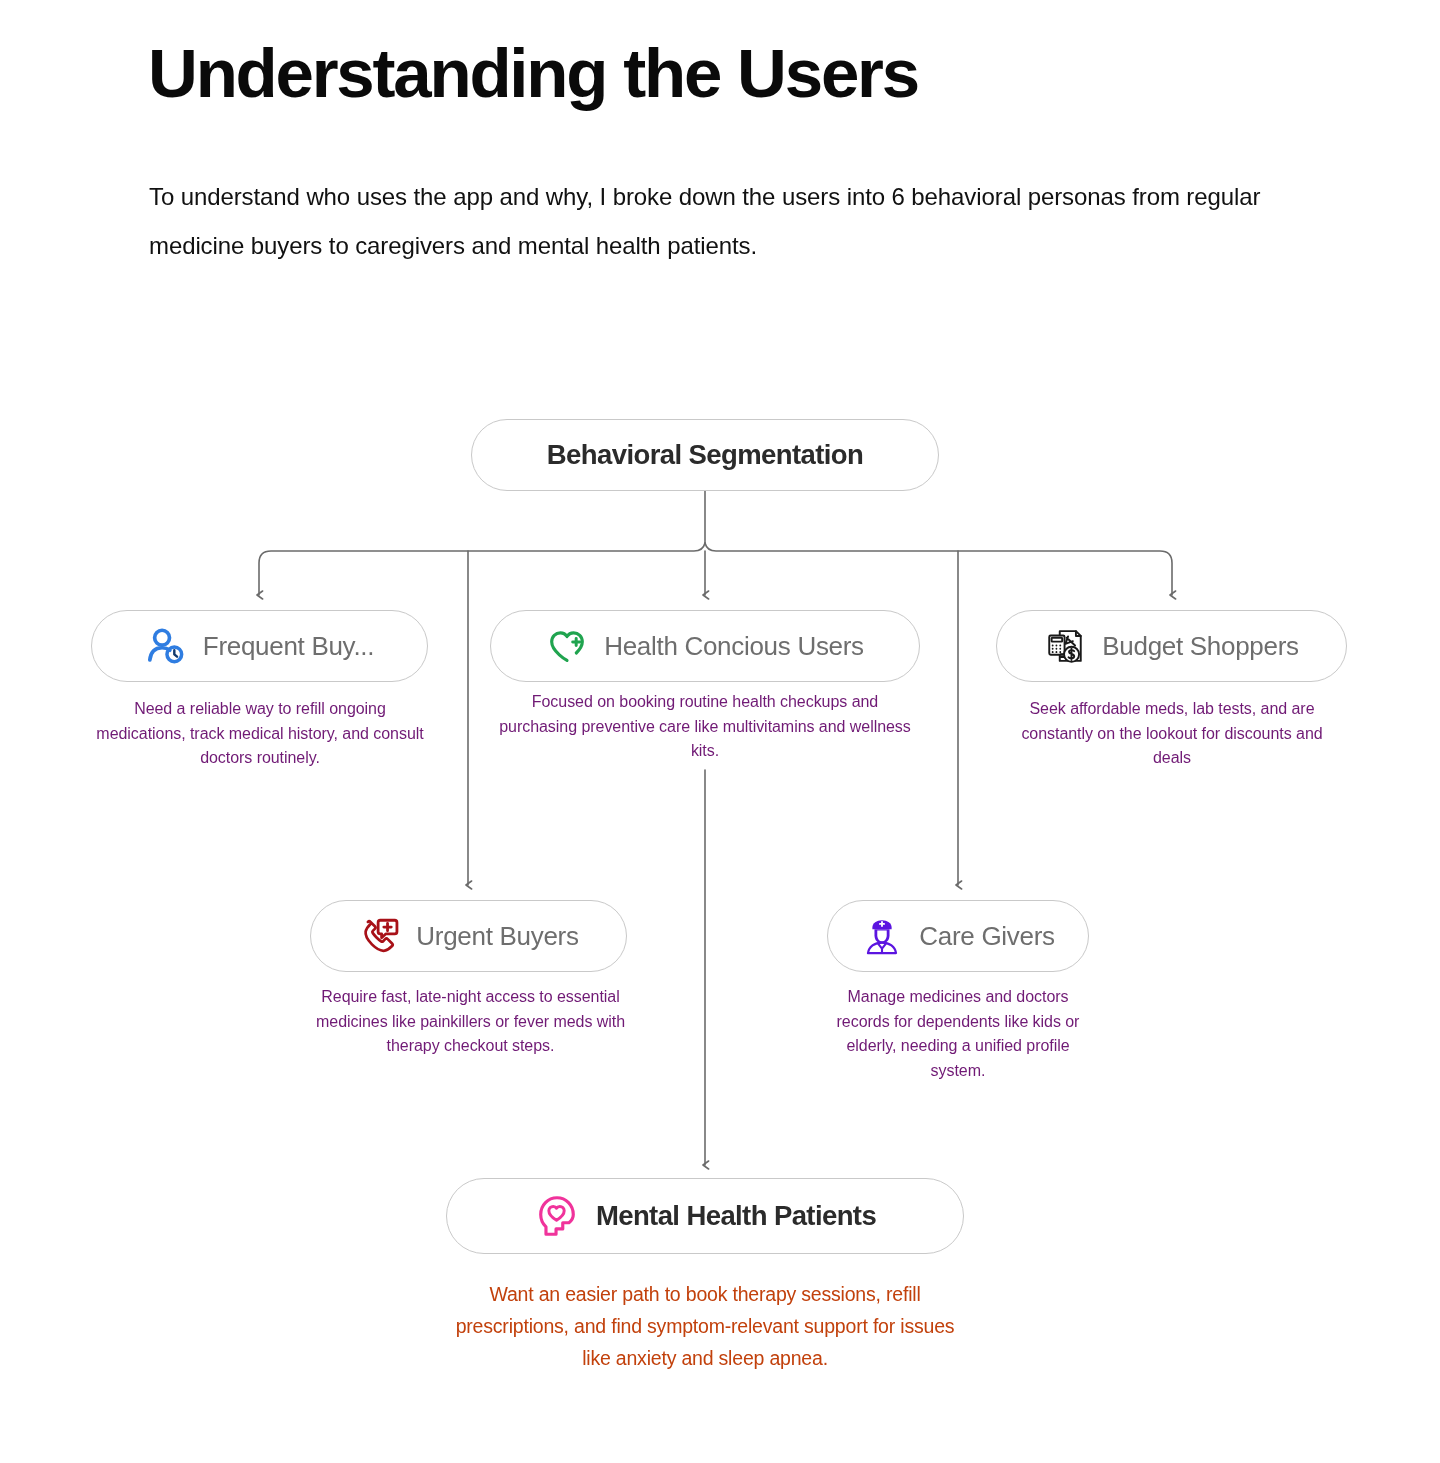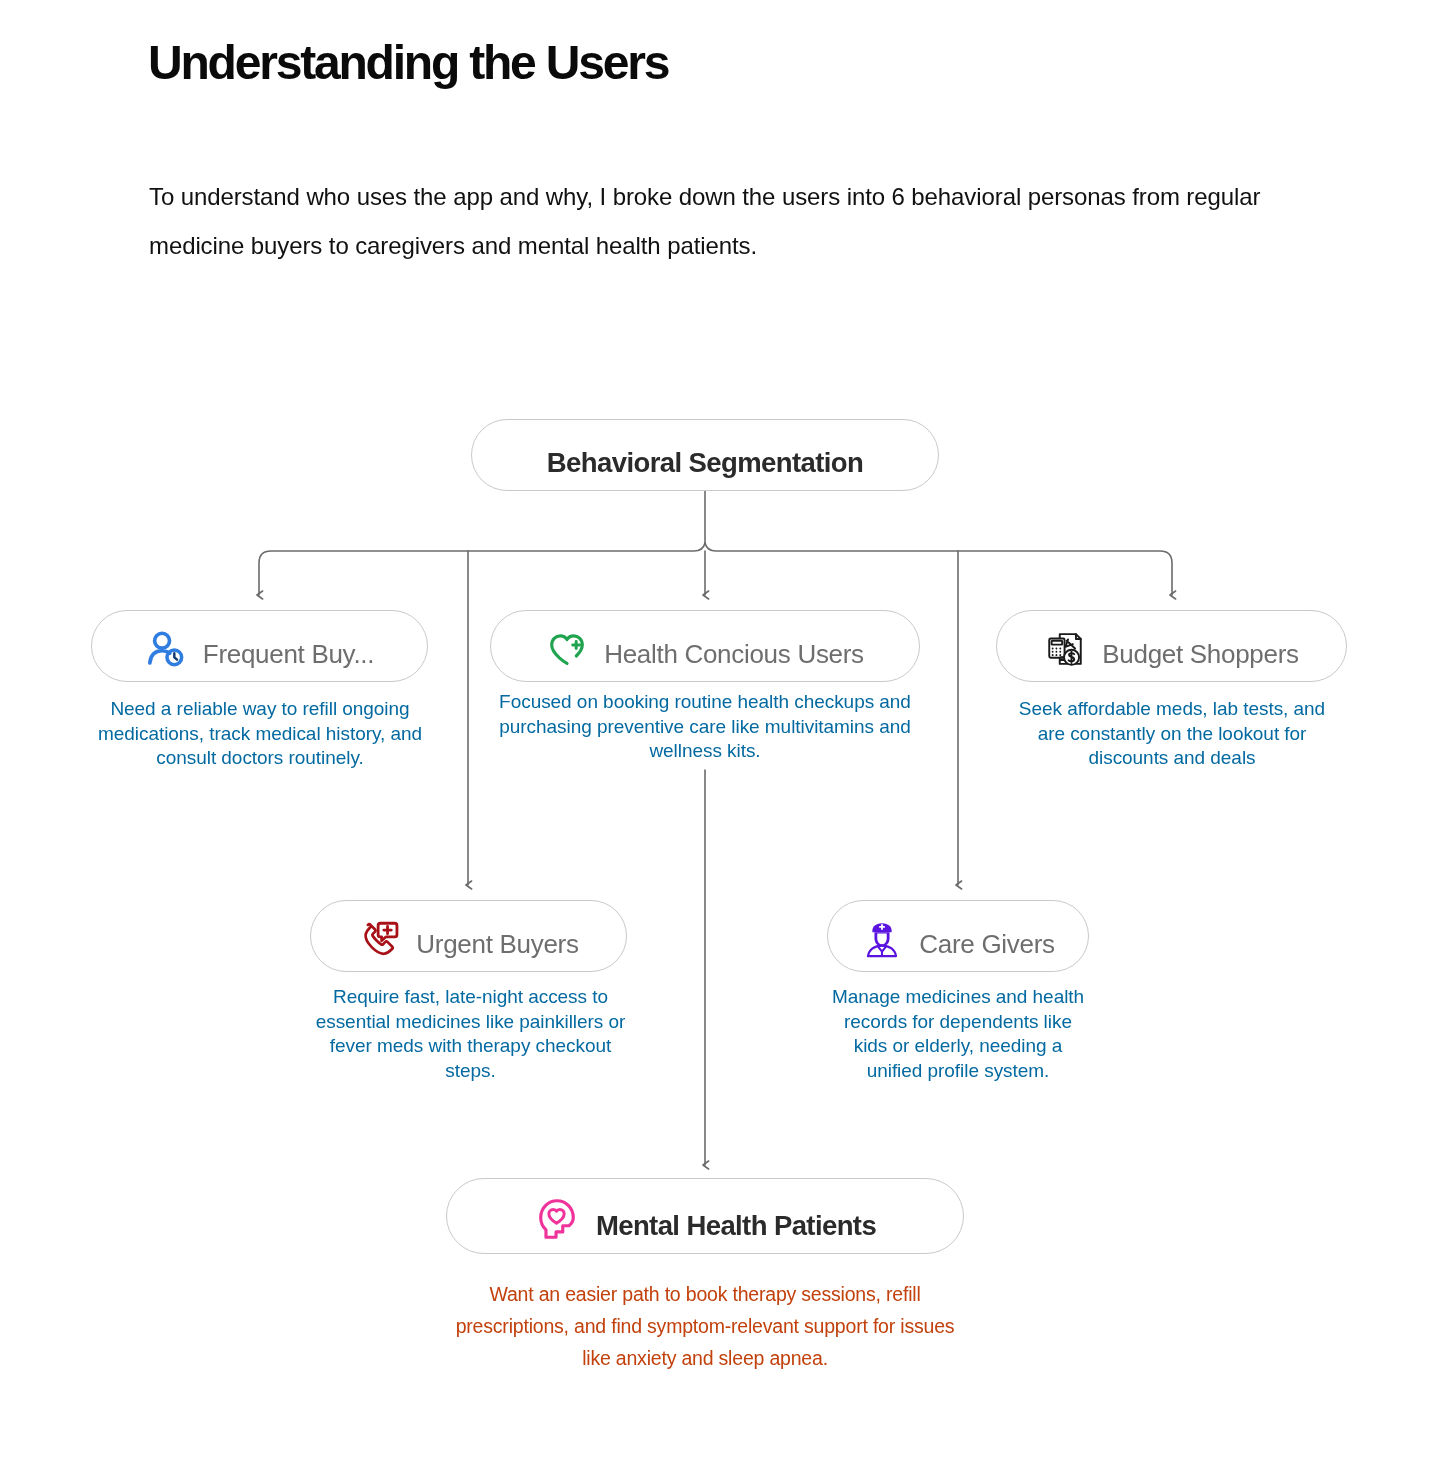--- a/index.html
+++ b/index.html
@@ -17,21 +17,21 @@
     width: 1440px;
     height: 1463px;
     background: #ffffff;
   }
 
   
   .page-title {
     position: absolute;
     left: 148px;
     top: 38px;
-    font-size: 48px;
+    font-size: 69px;
     line-height: 1.05;
     font-weight: 800;
     letter-spacing: -2.2px;
     color: #0a0a0a;
     white-space: nowrap;
   }
 
   .page-subtitle {
     position: absolute;
     left: 149px;
@@ -59,21 +59,21 @@
     top: 0;
     width: 1440px;
     height: 1463px;
     pointer-events: none;
   }
 
   
   .node {
     position: absolute;
     display: flex;
-    align-items: flex-end;
+    align-items: center;
     justify-content: center;
     gap: 16px;
     background: #ffffff;
     border: 1.6px solid #c9c9c9;
     border-radius: 40px;
     padding: 11px 26px;
     height: 72px;
   }
 
   .node-root {
@@ -99,23 +99,23 @@
   .node-icon {
     width: 42px;
     height: 42px;
     flex: 0 0 42px;
     display: block;
   }
 
   .caption {
     position: absolute;
     text-align: center;
-    font-size: 19px;
+    font-size: 16px;
     line-height: 24.5px;
-    color: #0369a1;
+    color: #701a75;
     letter-spacing: -0.05px;
   }
 
   .caption.emphasis {
     font-size: 19.5px;
     line-height: 32px;
     color: #c2410c;
     letter-spacing: -0.2px;
   }
 </style>
@@ -241,21 +241,21 @@
                  C19.2,32.6 15.4,28.8 15.4,23 Z" fill="#5b14e0"></path>
         <path d="M18.6,17.8 L29.4,17.8 L29.4,23 C29.4,27.2 26.8,30 24,30
                  C21.2,30 18.6,27.2 18.6,23 Z" fill="#ffffff"></path>
 
         <path d="M24,31.5 C15.5,31.5 9,36 8,43.5 L40,43.5 C39,36 32.5,31.5 24,31.5 Z" fill="none" stroke="#5b14e0" stroke-width="2.6" stroke-linejoin="round"></path>
 
         <path d="M19.5,32.6 L24,38.4 L28.5,32.6 M24,38.4 L24,43.5" fill="none" stroke="#5b14e0" stroke-width="2.4" stroke-linejoin="round" stroke-linecap="round"></path>
       </svg>
       <span class="node-label">Care Givers</span>
     </div>
-    <div class="caption" style="left:825px; top:985px; width:266px;">Manage medicines and health records for dependents like kids or elderly, needing a unified profile system.</div>
+    <div class="caption" style="left:825px; top:985px; width:266px;">Manage medicines and doctors records for dependents like kids or elderly, needing a unified profile system.</div>
 
     <div class="node" style="left:446px; top:1178px; width:518px; height:76px; ">
       <svg class="node-icon" viewBox="0 0 48 48" style="width:46px;height:46px;flex-basis:46px;">
         <path d="M41,22.5 C41,12.8 33.4,5 24,5 C14.6,5 7,12.8 7,22.5
                  C7,27.6 9.1,32.2 12.5,35.4 L12.5,43 L23,43 L23,37.5 L30,37.5 L30,31
                  L36.5,31 C39.3,28.8 41,25.8 41,22.5 Z" fill="none" stroke="#f0339b" stroke-width="3.3" stroke-linejoin="round" stroke-linecap="round"></path>
         <path d="M23.5,28.5 C23.5,28.5 15.5,23.6 15.5,18.6 C15.5,15.9 17.6,14 20.1,14
                  C21.7,14 22.9,14.8 23.5,15.9 C24.1,14.8 25.3,14 26.9,14
                  C29.4,14 31.5,15.9 31.5,18.6 C31.5,23.6 23.5,28.5 23.5,28.5 Z" fill="none" stroke="#f0339b" stroke-width="3.1" stroke-linejoin="round"></path>
       </svg>

